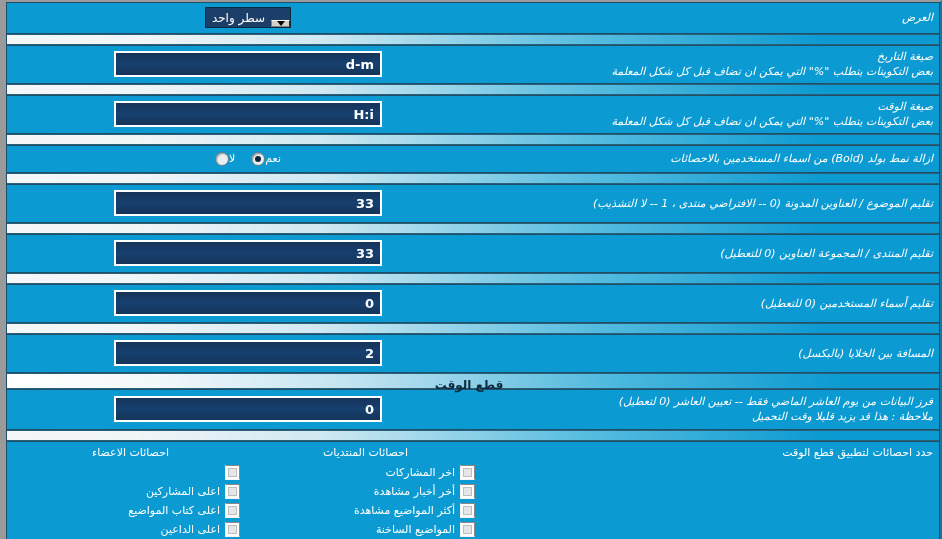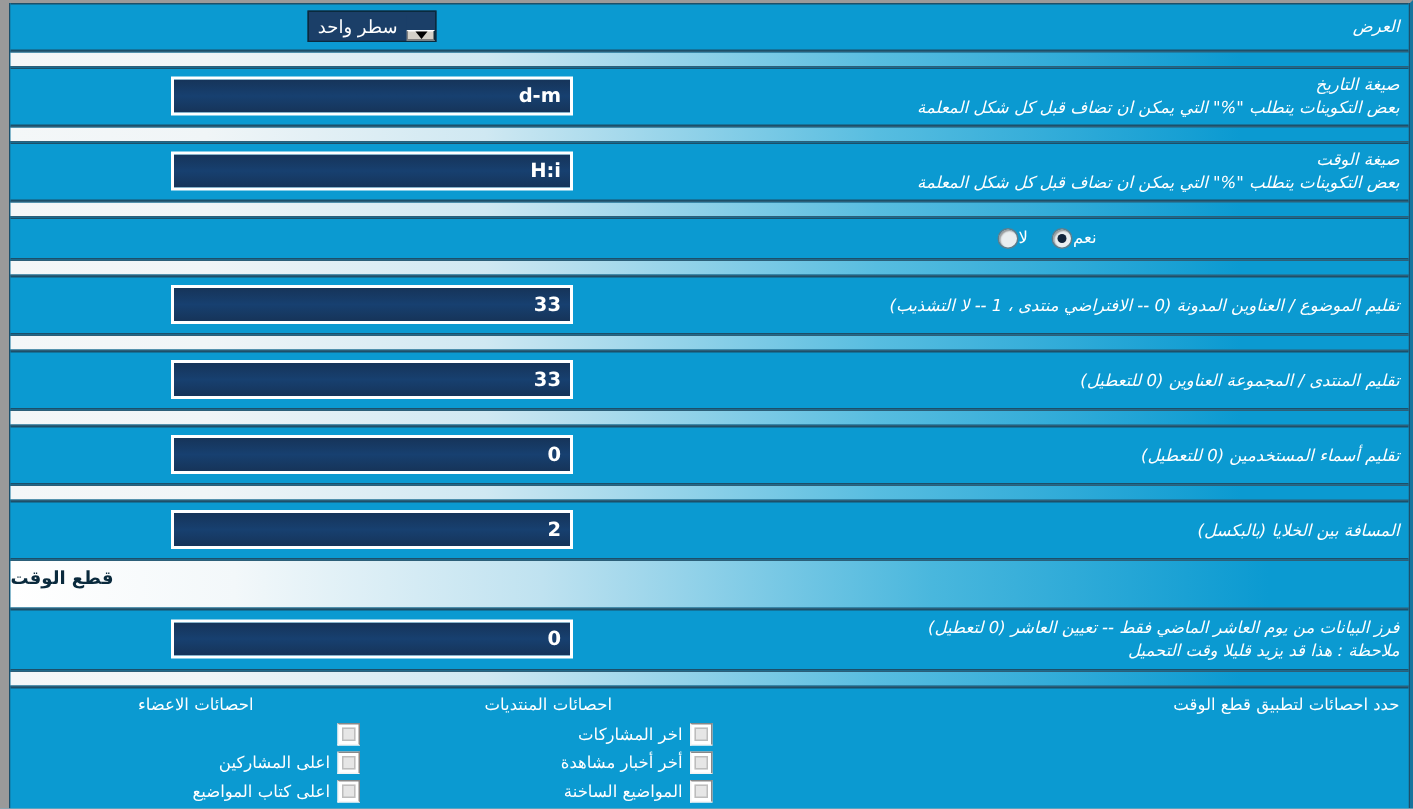--- a/index.html
+++ b/index.html
@@ -43,25 +43,25 @@
     height: 11px;
     background: linear-gradient(to right, #f4f7f8 0%, #f0f5f7 14%, #cfe8f2 34%, #57bde0 62%, #0b9ad1 88%, #0b9ad1 100%);
     border-top: 1px solid #2c5f79;
     border-bottom: 1px solid #2c5f79;
   }
 
   
   .section-head {
     box-sizing: border-box;
     width: 100%;
-    height: 33px;
+    height: 16px;
     background: linear-gradient(to right, #ffffff 0%, #f3f8fa 16%, #bfe2f0 38%, #49b7dd 66%, #0b9ad1 90%, #0b9ad1 100%);
     border-top: 1px solid #2c5f79;
     border-bottom: 1px solid #2c5f79;
-    text-align: left;
+    text-align: center;
     padding: 0 8px 0 0;
     font-size: 12px;
     font-weight: bold;
     color: #0a2a3d;
     line-height: 22px;
     white-space: nowrap;
   }
 
   
   .field {
@@ -297,20 +297,23 @@
       <span class="desc">بعض التكوينات يتطلب "%" التي يمكن ان تضاف قبل كل شكل المعلمة</span>
     </div>
     <div class="control">
       <input class="txt" type="text" value="H:i" style="">
     </div>
   </div>
 
   <div class="sep"></div>
 
   <div class="field" style="height:28px;">
+    <div class="label">
+      <span class="ttl">ازالة نمط بولد (Bold) من اسماء المستخدمين بالاحصائات</span>
+    </div>
     <div class="control">
       <span class="radios">
         <span class="opt">
           <span class="rb on"></span>
           <span>نعم</span>
         </span>
         <span class="opt">
           <span class="rb"></span>
           <span>لا</span>
         </span>
@@ -385,20 +388,24 @@
         <div class="citem">
           <span class="cb"></span>
           <span class="cbl">اخر المشاركات</span>
         </div>
         <div class="citem">
           <span class="cb"></span>
           <span class="cbl">أخر أخبار مشاهدة</span>
         </div>
         <div class="citem">
           <span class="cb"></span>
+          <span class="cbl">أكثر المواضيع مشاهدة</span>
+        </div>
+        <div class="citem">
+          <span class="cb"></span>
           <span class="cbl">المواضيع الساخنة</span>
         </div>
 
       </div>
 
       <div class="ccol">
         <div class="chead">احصائات الاعضاء</div>
         <div class="citem">
           <span class="cb"></span>
         </div>

